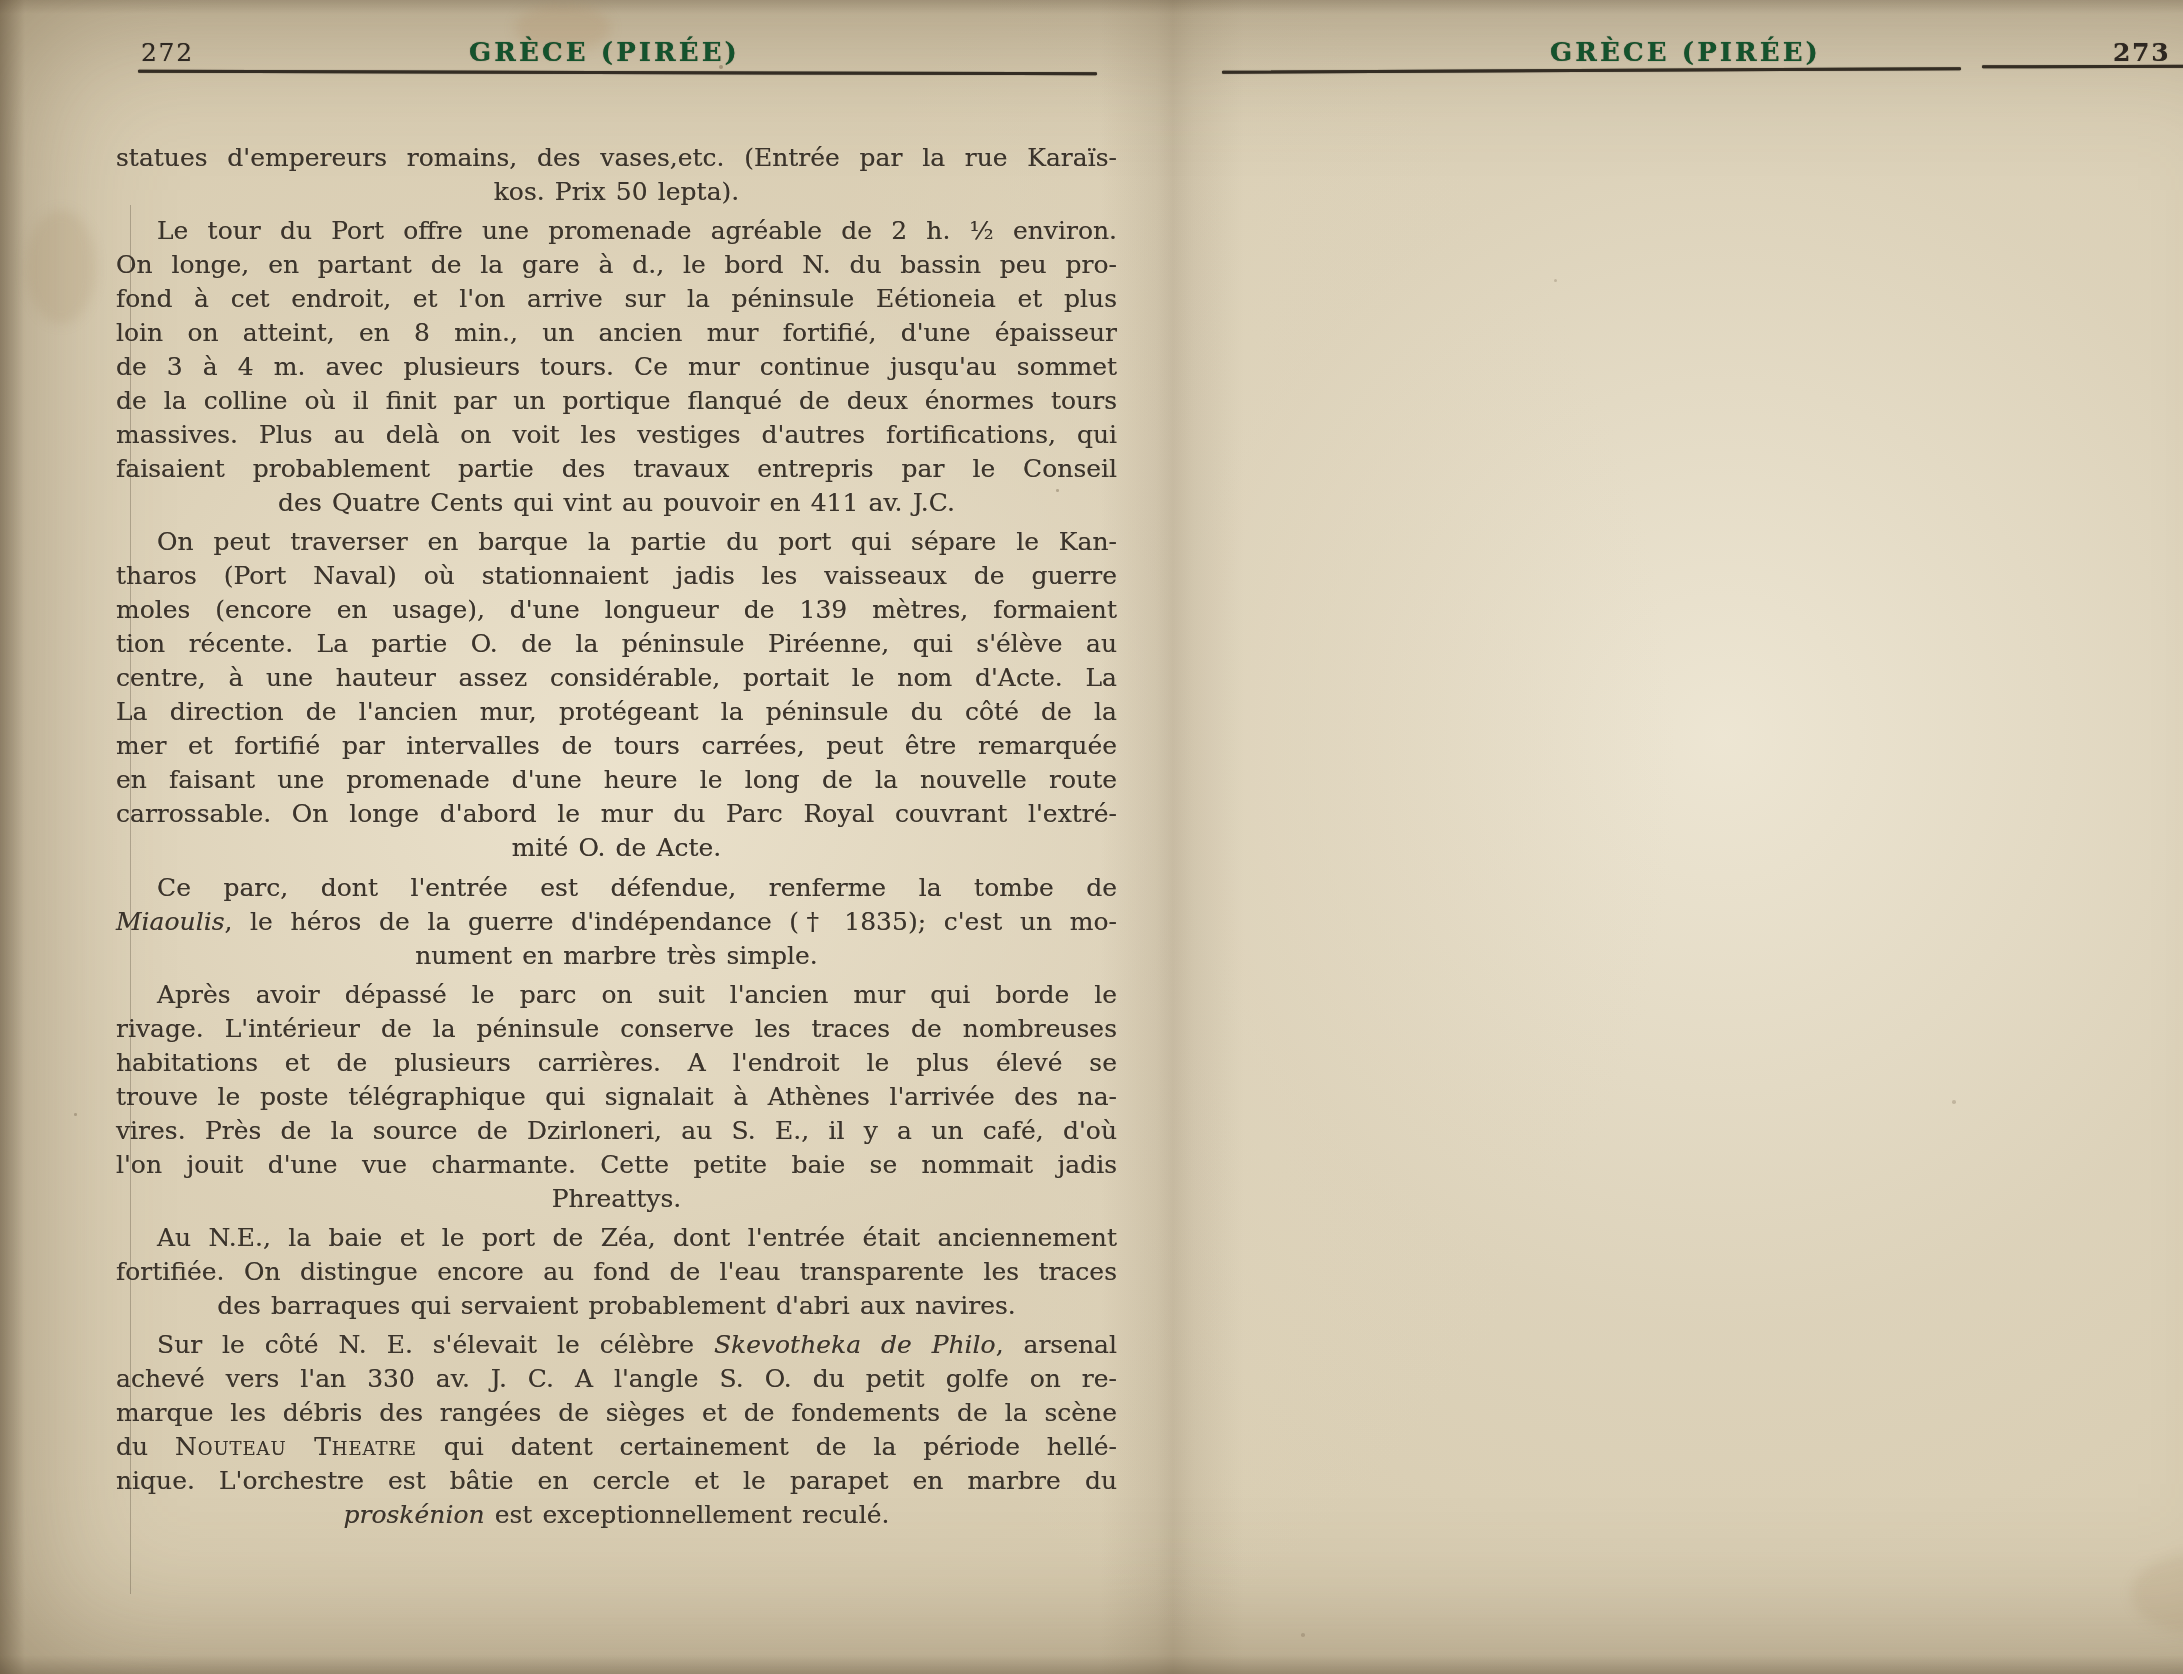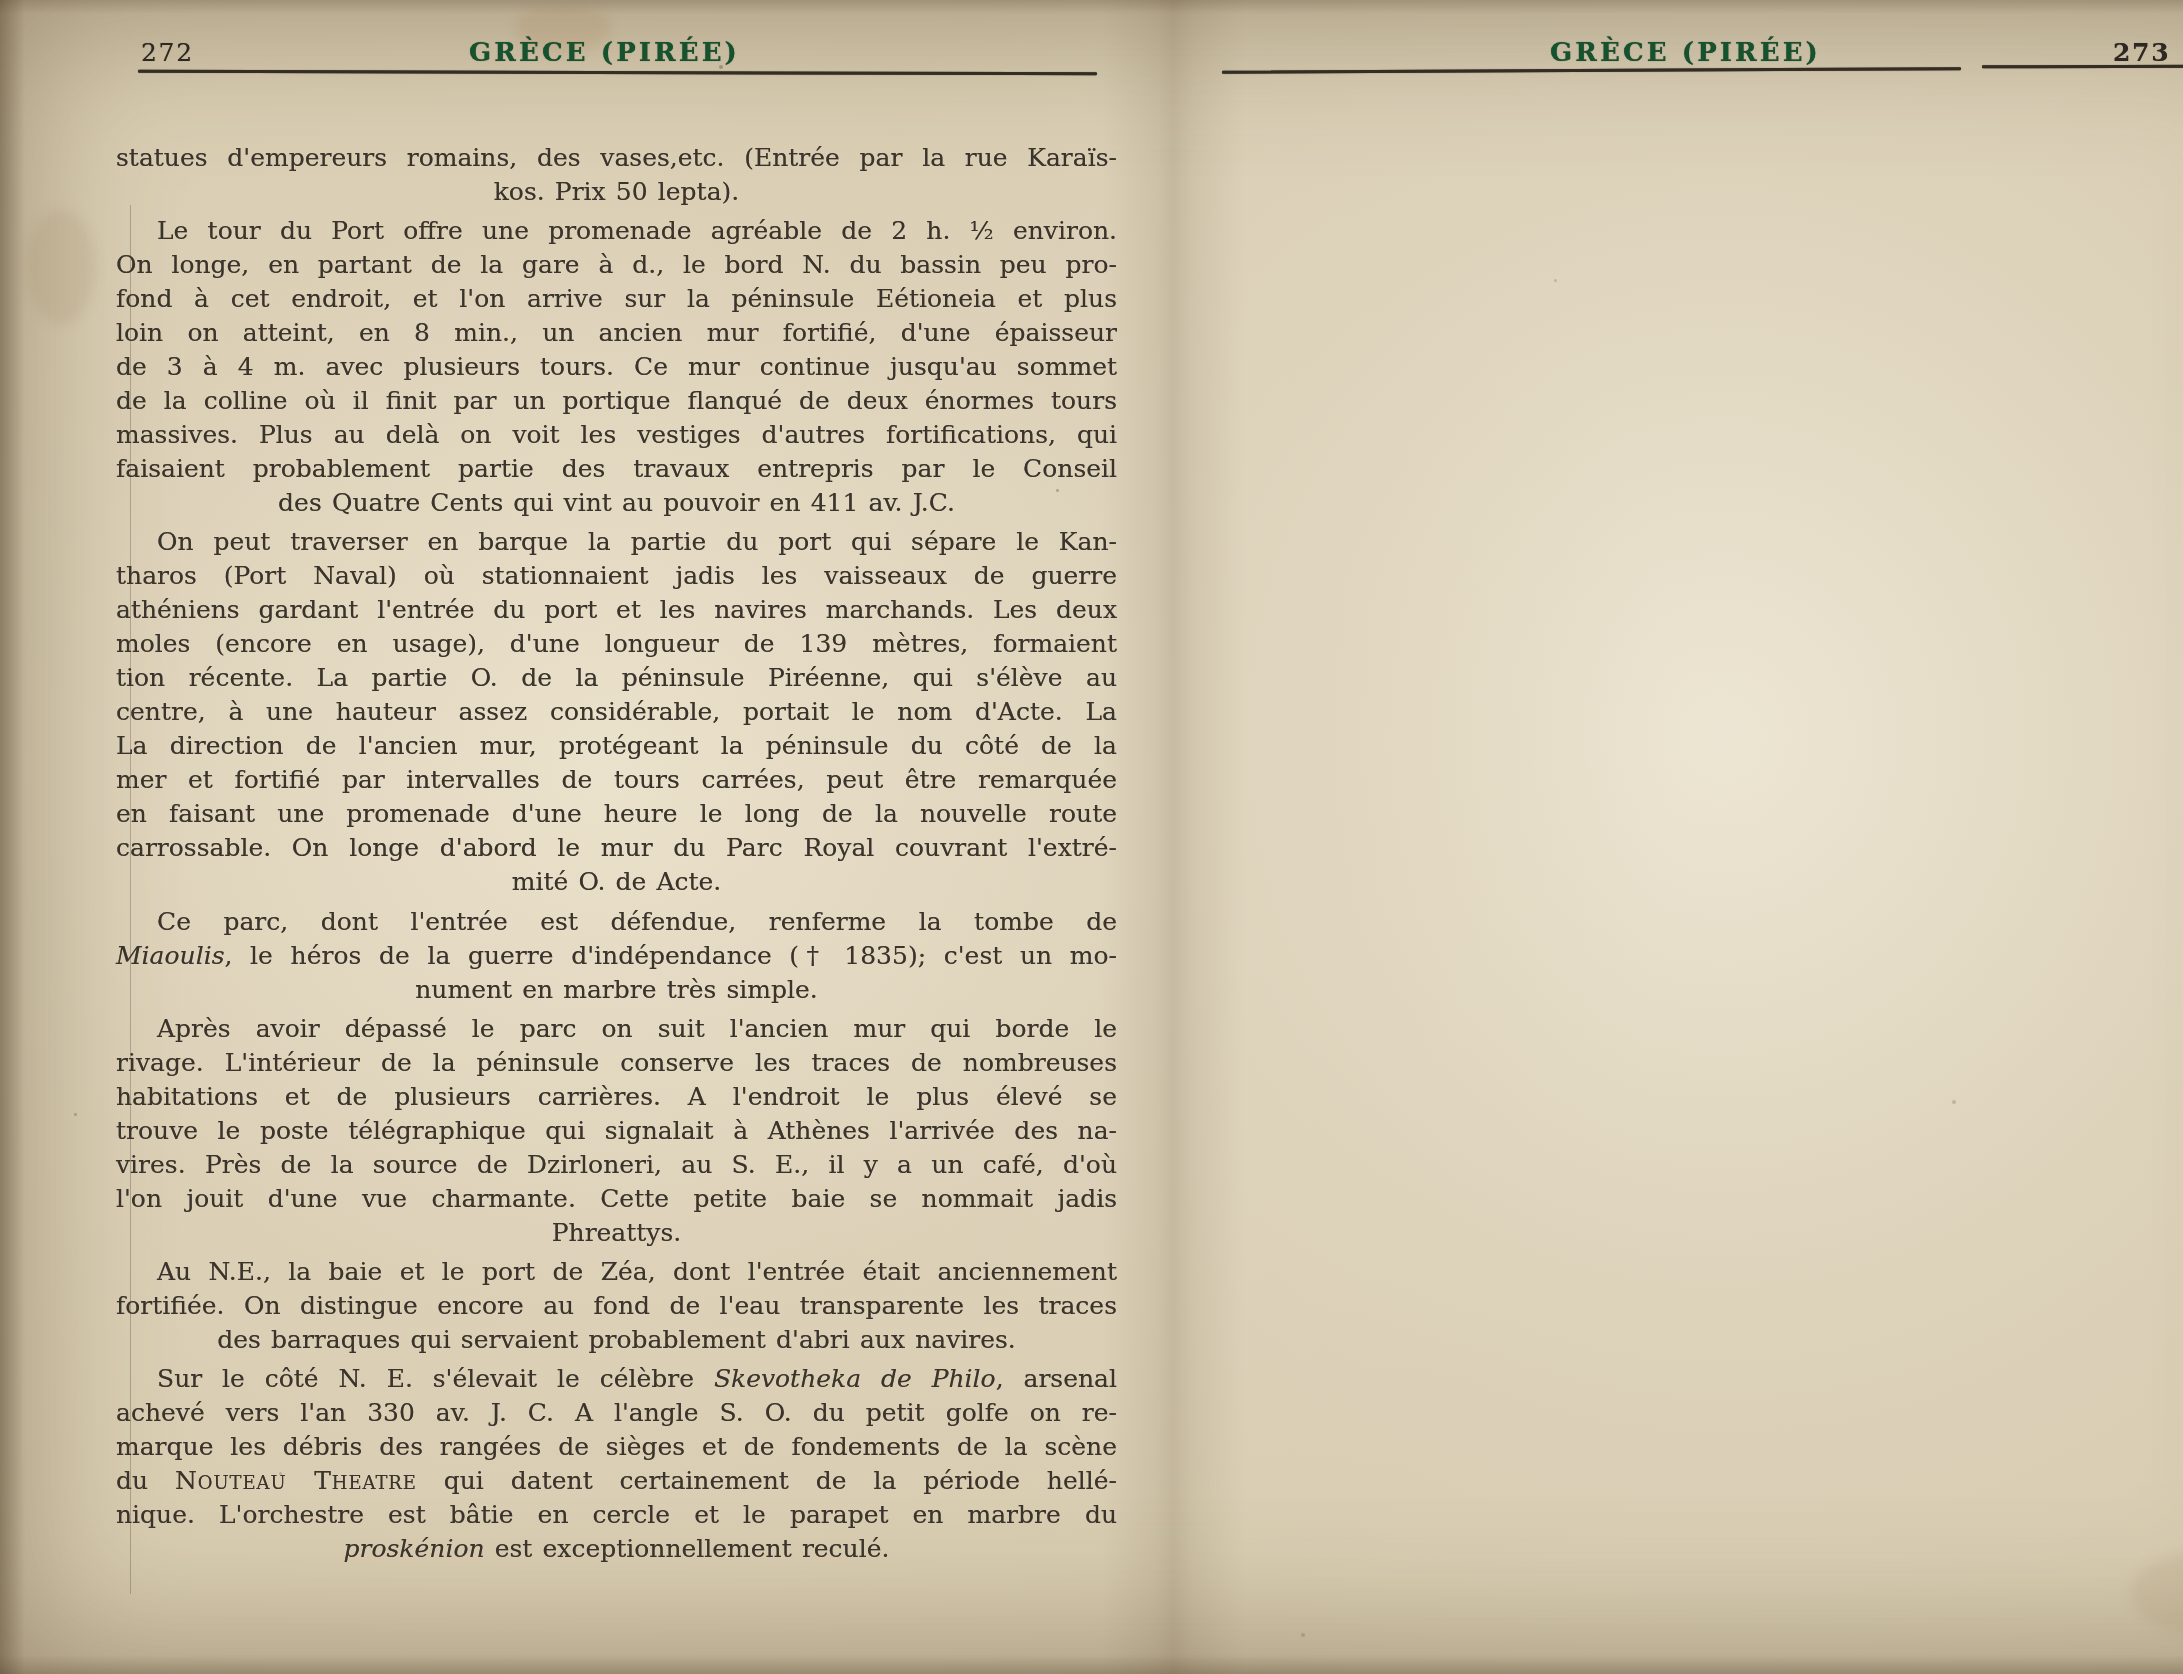--- a/index.html
+++ b/index.html
@@ -86,21 +86,20 @@
       <div class="line just">On longe, en partant de la gare à d., le bord N. du bassin peu pro-</div>
       <div class="line just">fond à cet endroit, et l'on arrive sur la péninsule Eétioneia et plus</div>
       <div class="line just">loin on atteint, en 8 min., un ancien mur fortifié, d'une épaisseur</div>
       <div class="line just">de 3 à 4 m. avec plusieurs tours. Ce mur continue jusqu'au sommet</div>
       <div class="line just">de la colline où il finit par un portique flanqué de deux énormes tours</div>
       <div class="line just">massives. Plus au delà on voit les vestiges d'autres fortifications, qui</div>
       <div class="line just">faisaient probablement partie des travaux entrepris par le Conseil</div>
       <div class="line last">des Quatre Cents qui vint au pouvoir en 411 av. J.C.</div>
       <div class="line just indent pgap">On peut traverser en barque la partie du port qui sépare le Kan-</div>
       <div class="line just">tharos (Port Naval) où stationnaient jadis les vaisseaux de guerre</div>
-      <div class="line just">athéniens gardant l'entrée du port et les navires marchands. Les deux</div>
       <div class="line just">moles (encore en usage), d'une longueur de 139 mètres, formaient</div>
       <div class="line just">tion récente. La partie O. de la péninsule Piréenne, qui s'élève au</div>
       <div class="line just">centre, à une hauteur assez considérable, portait le nom d'Acte. La</div>
       <div class="line just">La direction de l'ancien mur, protégeant la péninsule du côté de la</div>
       <div class="line just">mer et fortifié par intervalles de tours carrées, peut être remarquée</div>
       <div class="line just">en faisant une promenade d'une heure le long de la nouvelle route</div>
       <div class="line just">carrossable. On longe d'abord le mur du Parc Royal couvrant l'extré-</div>
       <div class="line last">mité O. de Acte.</div>
       <div class="line just indent pgap">Ce parc, dont l'entrée est défendue, renferme la tombe de</div>
       <div class="line just"><span class="seg-i">Miaoulis</span><span class="seg-p">, le héros de la guerre d'indépendance († 1835); c'est un mo-</span></div>

